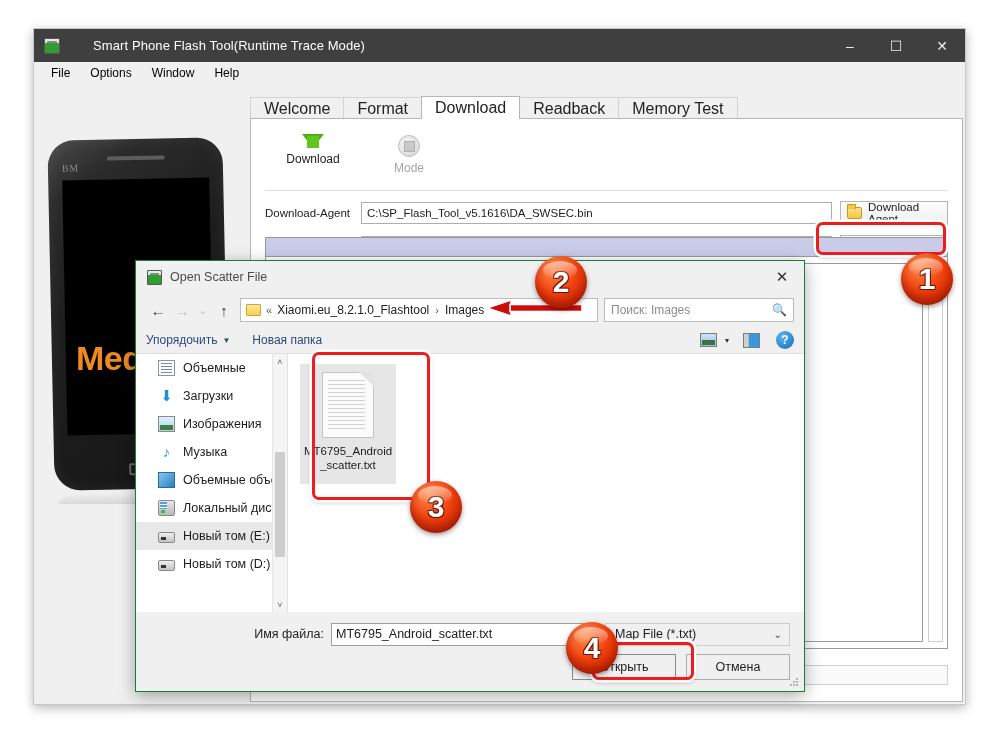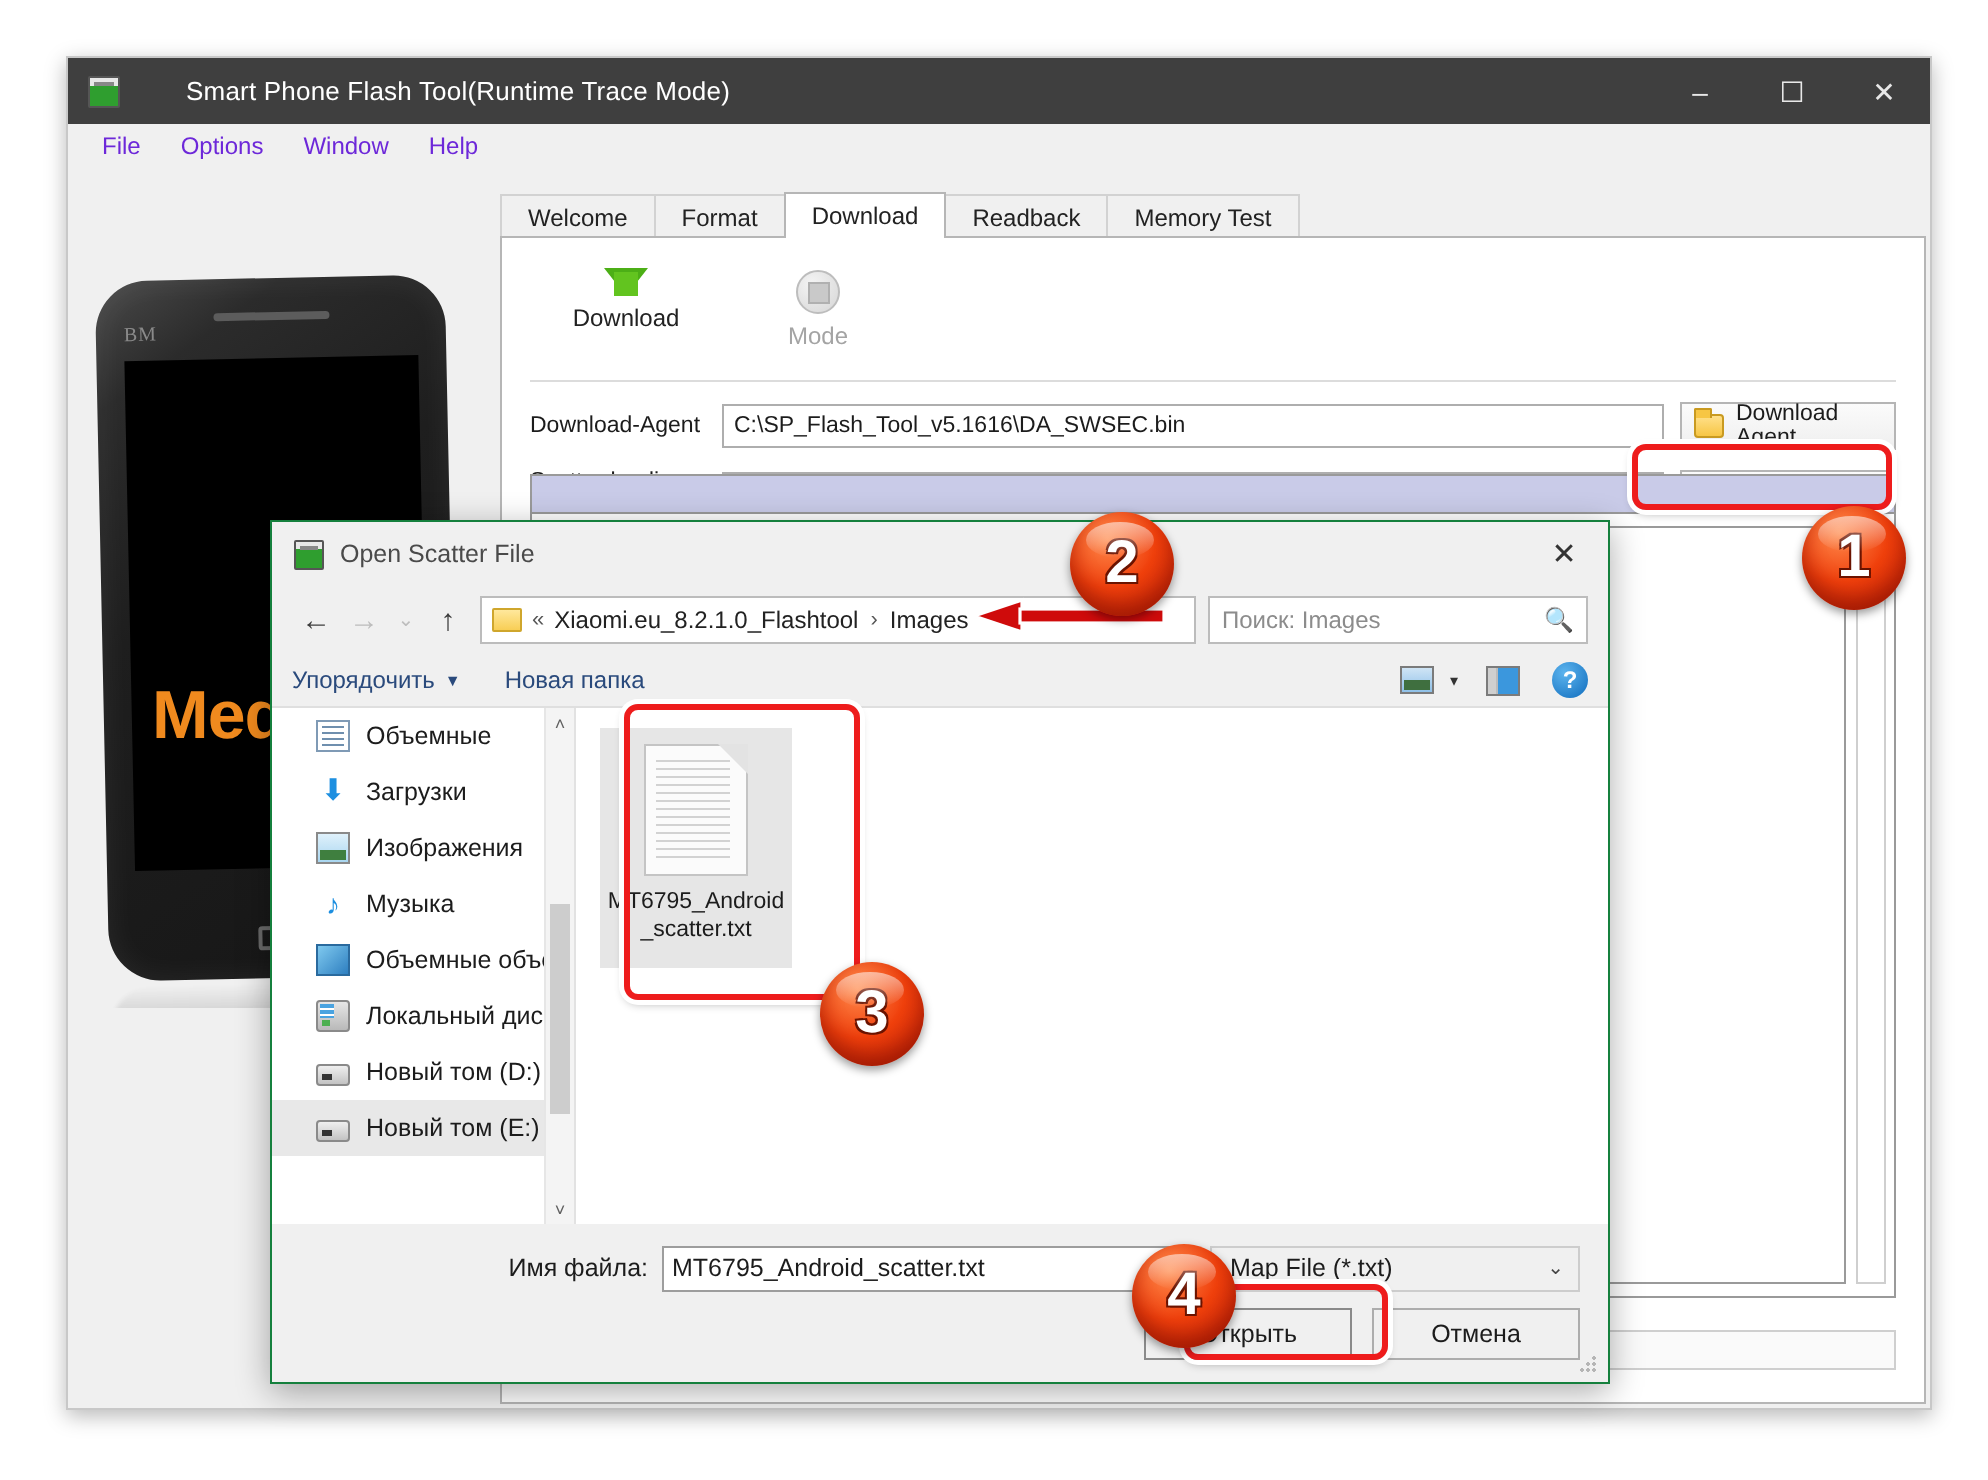--- a/index.html
+++ b/index.html
@@ -46,21 +46,21 @@
     width: 46px; height: 33px;
     display:flex; align-items:center; justify-content:center;
     color:#e8e8e8; font-size:14px; line-height:1;
   }
 
   #menubar {
     height: 22px; background:#f0f0f0;
     display:flex; align-items:center; padding-left:7px;
     border-bottom:1px solid #f0f0f0;
   }
-  .menu-item { font-size:12px; color:#6d28d9; padding:2px 10px; }
+  .menu-item { font-size:12px; color:#000000; padding:2px 10px; }
 
   
   #wallpaper {
     position:absolute; left:0; top:55px; width:215px; height:420px;
     overflow:hidden;
   }
   #phone-body {
     position:absolute; left:17px; top:55px; width:175px; height:350px;
     background: linear-gradient(145deg,#4a4a4a 0%, #2b2b2b 14%, #1e1e1e 40%, #161616 100%);
     border-radius: 26px;
@@ -98,21 +98,21 @@
   }
 
   
   #tabstrip {
     position:absolute; left:216px; top:67px; right:2px; height:23px;
     display:flex; align-items:flex-end;
   }
   .tab {
     height:22px; padding:0 13px;
     display:flex; align-items:center;
-    font-size:12px; color:#222;
+    font-size:16px; color:#222;
     background:#f0f0f0;
     border:1px solid #d2d2d2; border-bottom:none;
     margin-right:-1px;
   }
   .tab.active {
     background:#ffffff; height:23px;
     border-color:#b6b6b6;
     position:relative; z-index:3;
   }
   #tabpanel {
@@ -575,27 +575,27 @@
         <span>Музыка</span>
       </div>
       <div class="nav-item">
         <span class="nav-ico ico-3d"></span>
         <span>Объемные объек</span>
       </div>
       <div class="nav-item">
         <span class="nav-ico ico-disk win"></span>
         <span>Локальный диск</span>
       </div>
+      <div class="nav-item selected">
+        <span class="nav-ico ico-drive"></span>
+        <span>Новый том (E:)</span>
+      </div>
       <div class="nav-item">
         <span class="nav-ico ico-drive"></span>
         <span>Новый том (D:)</span>
-      </div>
-      <div class="nav-item selected">
-        <span class="nav-ico ico-drive"></span>
-        <span>Новый том (E:)</span>
       </div>
 
       <div id="nav-scroll">
         <div class="nav-sb-arrow">˄</div>
         <div id="nav-sb-thumb"></div>
         <div class="nav-sb-arrow" style="position:absolute;bottom:0;left:0;right:0;">˅</div>
       </div>
     </div>
 
     <div id="file-pane">

